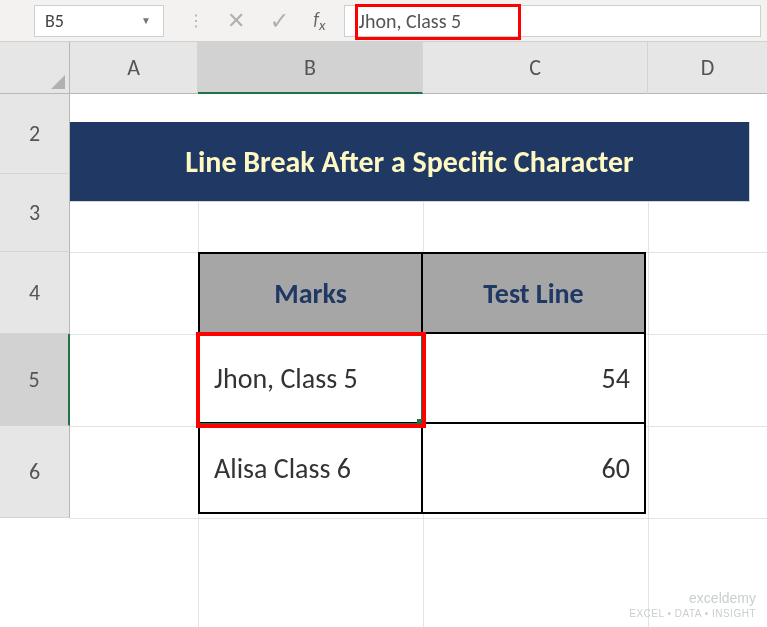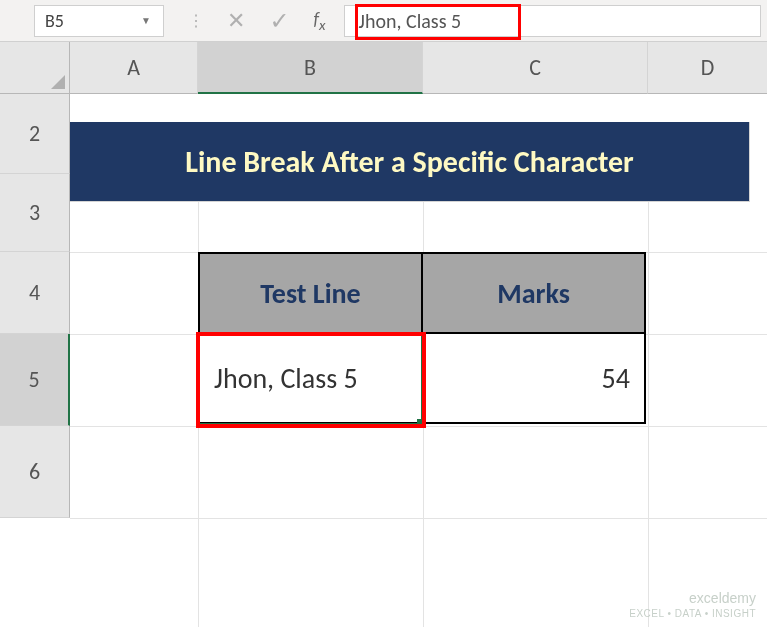--- a/index.html
+++ b/index.html
@@ -321,27 +321,31 @@
       <div class="grid-line-v glv-C"></div>
       <div class="grid-line-h glh-3"></div>
       <div class="grid-line-h glh-4"></div>
       <div class="grid-line-h glh-5"></div>
       <div class="grid-line-h glh-6"></div>
 
       <div class="title-cell">Line Break After a Specific Character</div>
 
       <div class="table">
         <div class="table-row">
+          <div class="tcell th w-c">Marks</div>
           <div class="tcell th w-b">Test Line</div>
-          <div class="tcell th w-c">Marks</div>
         </div>
         <div class="table-row">
           <div class="tcell td left w-b">Jhon, Class 5</div>
           <div class="tcell td right w-c">54</div>
         </div>
+        <div class="table-row">
+          <div class="tcell td left w-b">Alisa Class 6</div>
+          <div class="tcell td right w-c">60</div>
+        </div>
       </div>
 
       <div class="green-selection"></div>
       <div class="selected-cell-outline"></div>
 
       <div class="watermark">
         <span>exceldemy</span><br>
         <small>EXCEL • DATA • INSIGHT</small>
       </div>
     </div>

